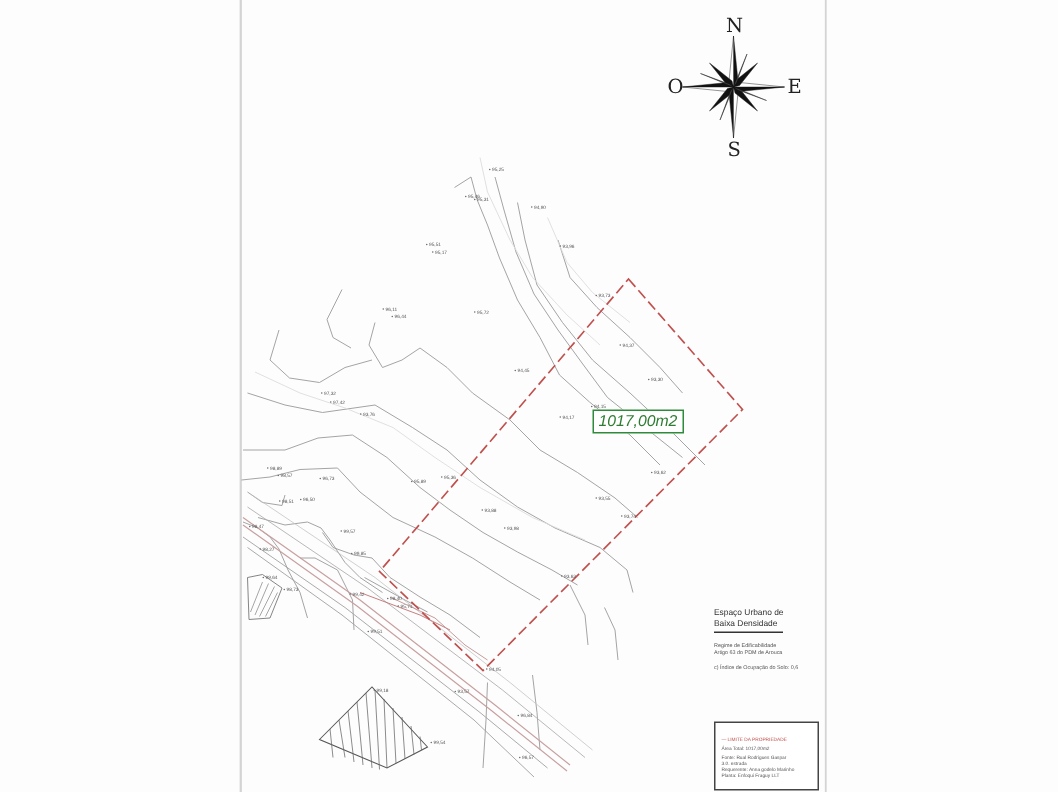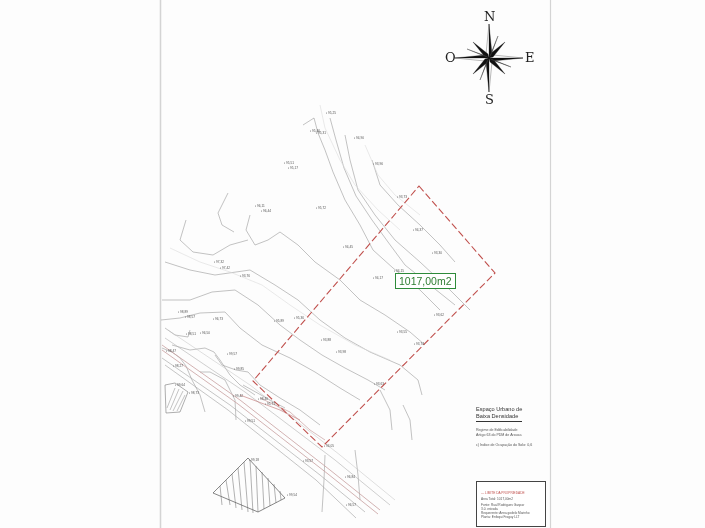--- a/index.html
+++ b/index.html
@@ -1,21 +1,21 @@
 <!DOCTYPE html>
 <html><head>
   <meta charset="utf-8">
   <style>
     html, body { margin: 0; padding: 0; background: #ffffff; }
     body { width: 705px; height: 528px; position: relative; overflow: hidden; font-family: "Liberation Sans", sans-serif; }
     #stage { position: absolute; left: 0; top: 0; width: 705px; height: 528px; background: #fdfdfd; }
     #sheet-svg { position: absolute; left: 0; top: 0; }
     .spot { font-family: "Liberation Sans", sans-serif; font-size: 3.2px; fill: #555; }
     .compass-letter { font-family: "DejaVu Serif", serif; font-size: 13px; fill: #222; }
-    .area-label { position: absolute; left: 395px; top: 273px; border: 1.5px solid #2e8b3a; background: #fff; color: #2e7d32; font-family: "Liberation Sans", sans-serif; font-size: 10.5px; padding: 1px 3px; line-height: 12px; }
+    .area-label { position: absolute; left: 395px; top: 273px; border: 1.5px solid #2e8b3a; background: #fff; color: #2e7d32; font-family: "Liberation Sans", sans-serif; font-size: 10.5px; padding: 1px 3px; line-height: 12px; font-style: italic; }
     .legend { position: absolute; left: 476px; top: 404px; width: 70px; font-family: "Liberation Sans", sans-serif; color: #333; }
     .legend .zone-title { font-size: 5.6px; line-height: 7px; border-bottom: 0.8px solid #333; padding-bottom: 0.5px; display: inline-block; }
     .legend .small { font-size: 3.6px; line-height: 4.6px; color: #555; }
     .legend .gap { height: 6px; }
     .title-block { position: absolute; left: 476px; top: 481px; width: 68px; height: 44px; border: 1px solid #444; background: #fff; font-family: "Liberation Sans", sans-serif; color: #555; }
     .title-block .row { font-size: 3.2px; line-height: 4px; padding-left: 4px; }
     .title-block .red { color: #c0504d; }
   </style>
 </head>
 <body>

